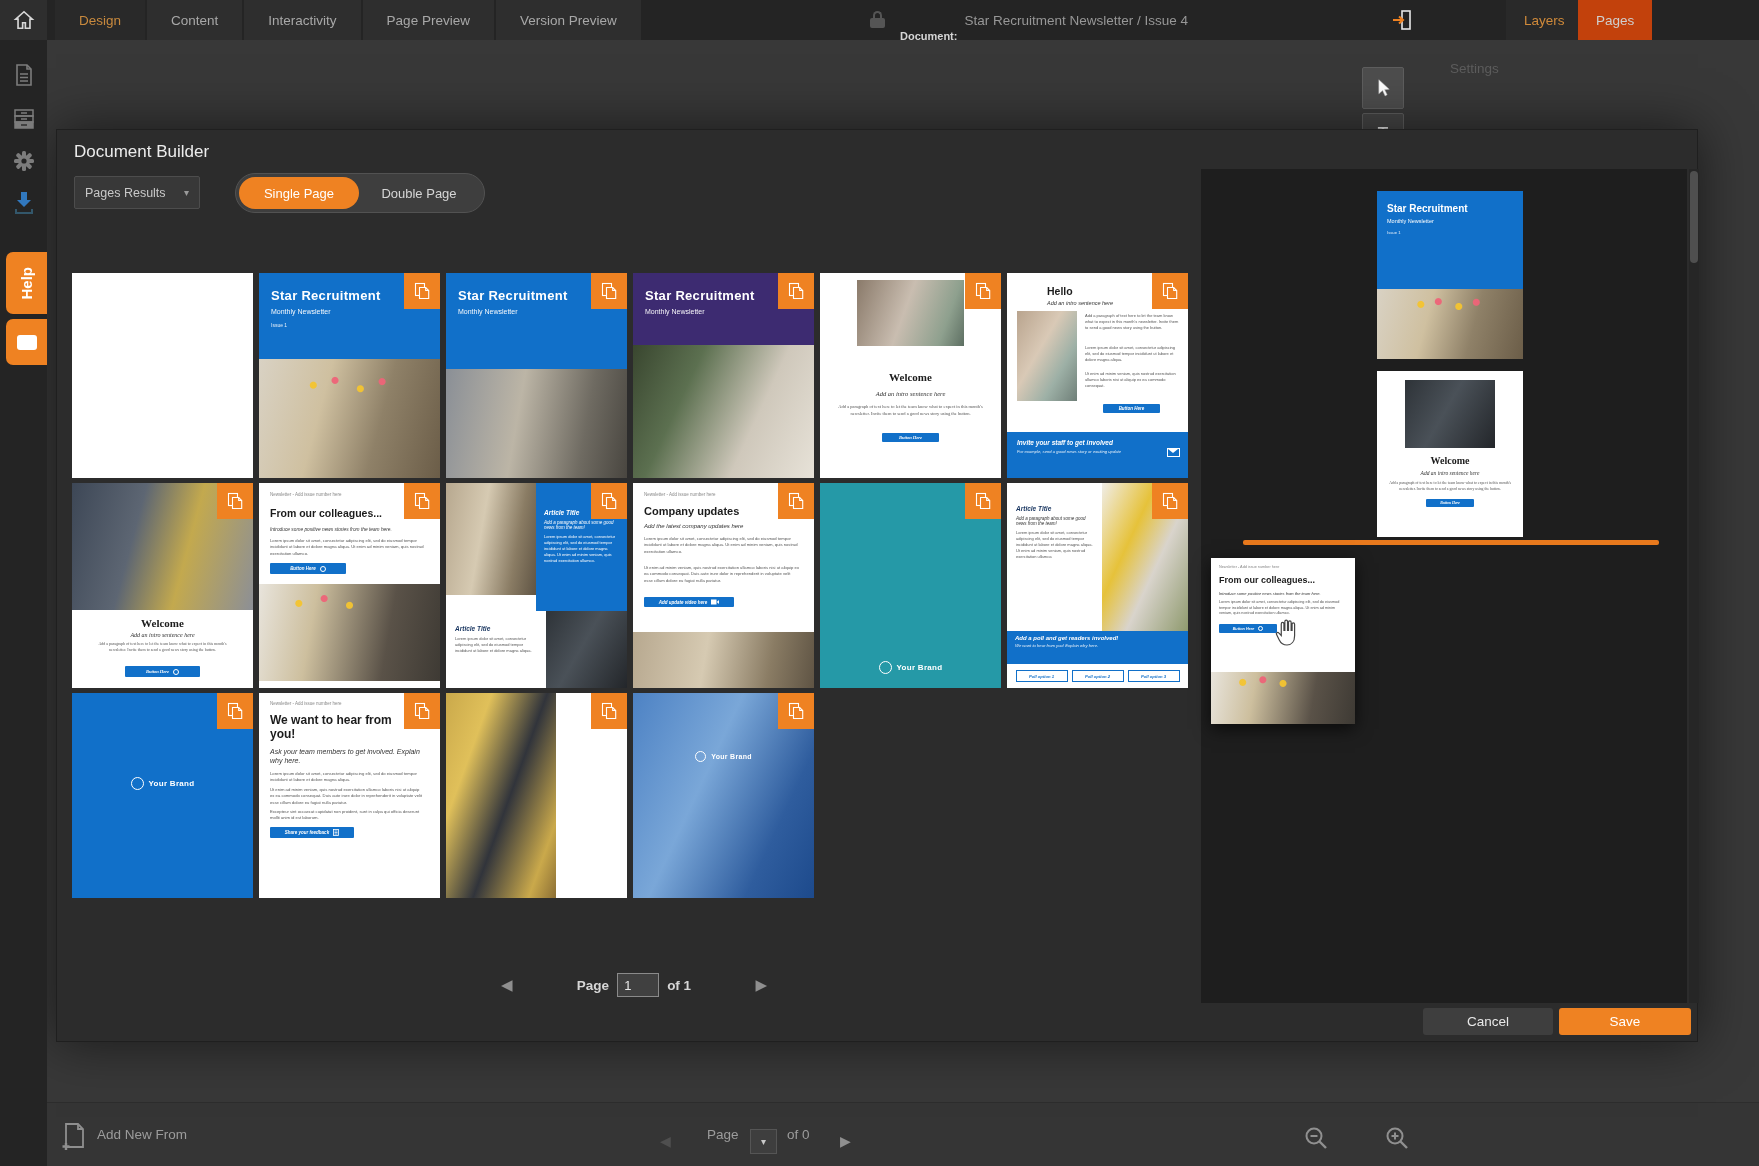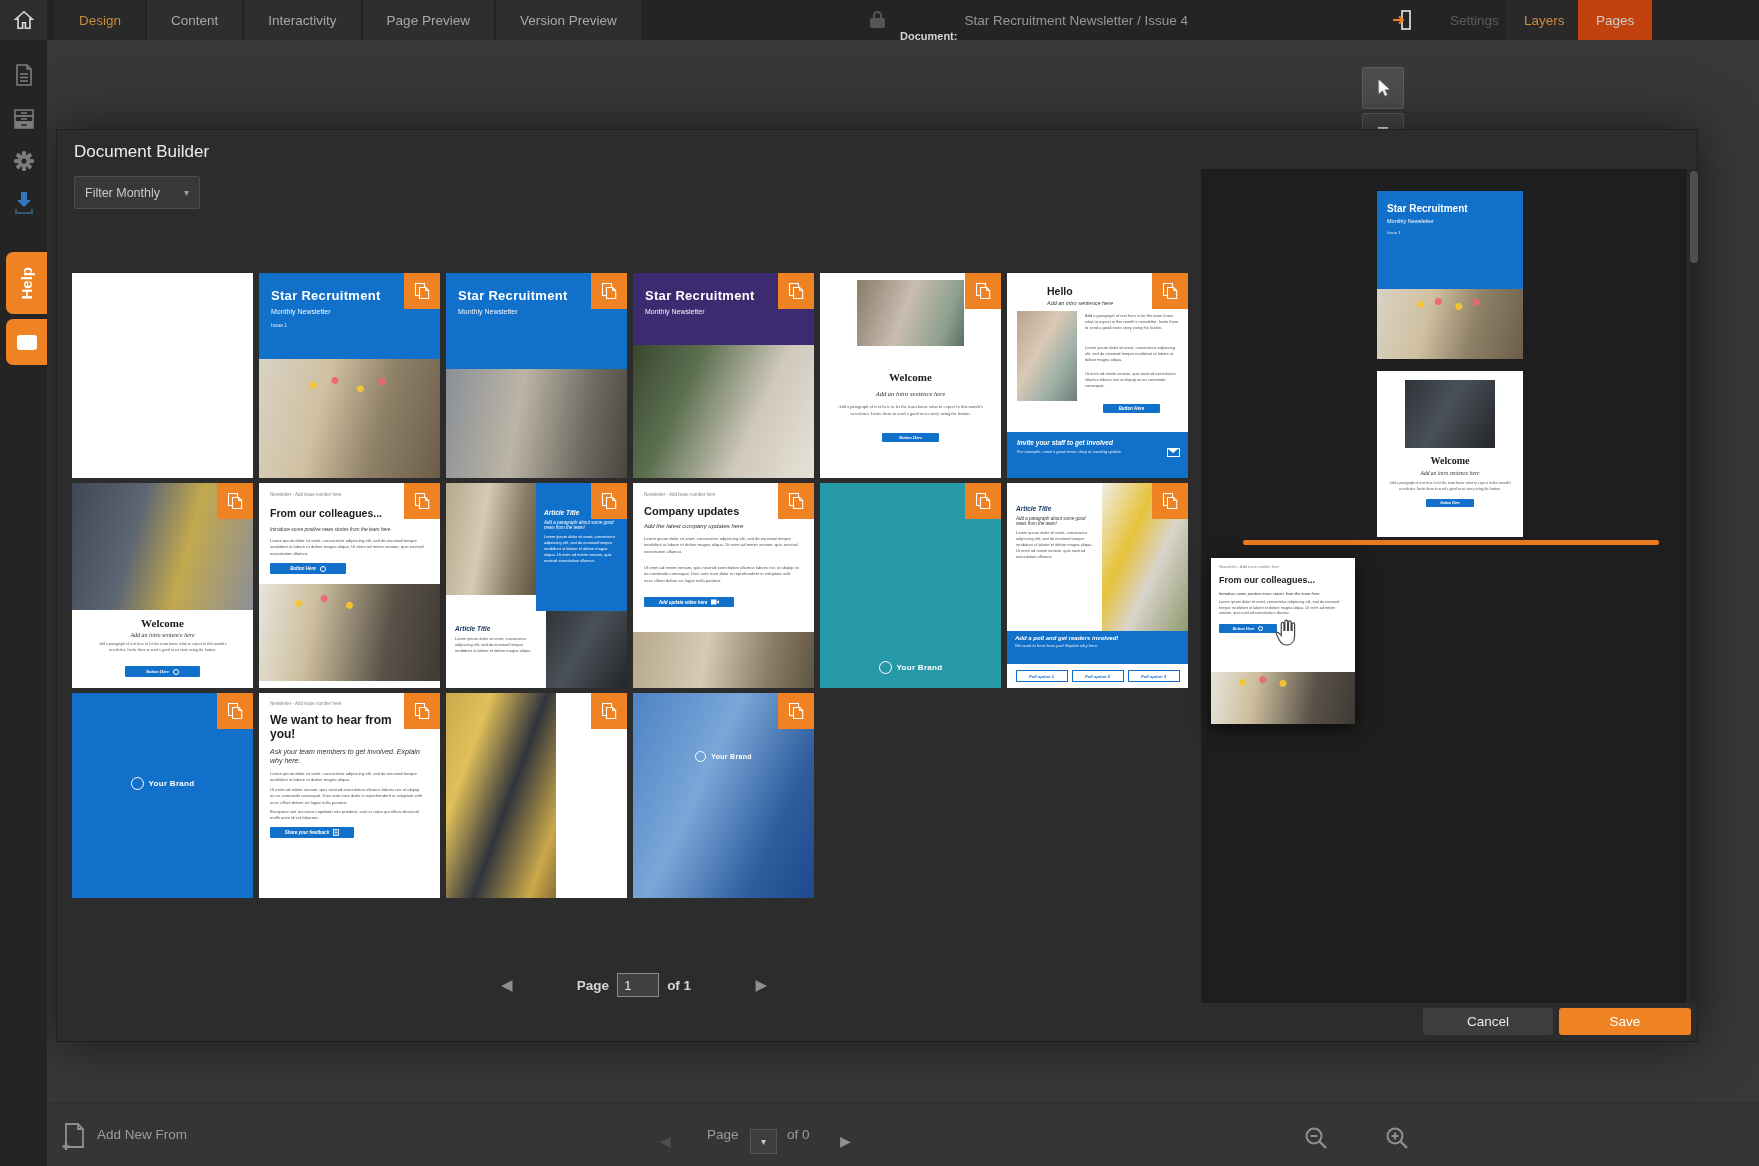--- a/index.html
+++ b/index.html
@@ -17,21 +17,21 @@
   .tab{display:flex;align-items:center;padding:15px 24px;background:#2e2e2e;color:#a8a8a8;font-size:13.5px;margin-right:2px;cursor:default;}
   .tab.active{background:#292929;color:#c98a3e;}
   .lock{position:absolute;left:870px;top:11px;width:16px;height:18px;}
   .lock .shackle{position:absolute;left:3px;top:0;width:9px;height:9px;border:2px solid #555;border-bottom:none;border-radius:5px 5px 0 0;}
   .lock .bodyp{position:absolute;left:0;top:7px;width:15px;height:10px;background:#555;border-radius:2px;}
   .doclabel{position:absolute;left:900px;top:0;height:40px;display:flex;align-items:center;gap:7px;}
   .doclabel b{color:#d6d6d6;font-size:11px;margin-top:32px;}
   .doclabel span{color:#979797;font-size:13.5px;}
   .panel-toggle{position:absolute;left:1388px;top:6px;width:28px;height:28px;display:flex;align-items:center;justify-content:center;}
   .rtab{position:absolute;top:0;height:40px;display:flex;align-items:center;padding:0 18px;font-size:13.5px;}
-  .rtab.settings{left:1432px;color:#5c5c5c;}
+  .rtab.settings{left:1432px;color:#5c5c5c;margin-top:48px;}
   .rtab.layers{left:1506px;color:#d08a3a;background:#292929;}
   .rtab.pages{left:1578px;color:#cfcfcf;background:#c2410c;}
 
   
   .sidebar{position:absolute;left:0;top:40px;width:47px;height:1126px;background:var(--bar);z-index:30;}
   .sb-icon{position:absolute;left:0;width:47px;height:34px;display:flex;align-items:center;justify-content:center;}
   .helptab{position:absolute;left:6px;top:212px;width:41px;height:62px;background:var(--orange);border-radius:7px 0 0 7px;display:flex;align-items:center;justify-content:center;}
   .helptab span{color:#fff;font-size:15px;font-weight:bold;writing-mode:vertical-rl;transform:rotate(180deg);}
   .booktab{position:absolute;left:6px;top:279px;width:41px;height:46px;background:var(--orange);border-radius:7px 0 0 7px;display:flex;align-items:center;justify-content:center;}
   .booktab i{display:block;width:20px;height:15px;background:#fff;border-radius:3px;}
@@ -233,24 +233,32 @@
       </div>
     <div class="booktab">
         <i></i>
       </div>
   </div>
 
   <div class="modal">
     <div class="m-title">Document Builder</div>
 
     <div class="filter">
-      <span>Filter Monthly</span>
+      <span>Pages Results</span>
       <span class="caret">▾</span>
     </div>
 
+    <div class="seg-wrap">
+      <div class="seg single">
+          <span>Single Page</span>
+        </div>
+      <div class="seg double">
+          <span>Double Page</span>
+        </div>
+    </div>
 
     <div class="grid">
 
       <div class="tile"></div>
 
       <div class="tile">
         <div class="badge">
           <svg width="19" height="19" viewBox="0 0 19 19">
               <rect x="2.5" y="1.5" width="9" height="12" fill="none" stroke="#fff" stroke-width="1.1"></rect>
               <path d="M6.5 5.5 h6.2 l3 3 v8 h-9.2 z" fill="#ef8222" stroke="#fff" stroke-width="1.1"></path>

